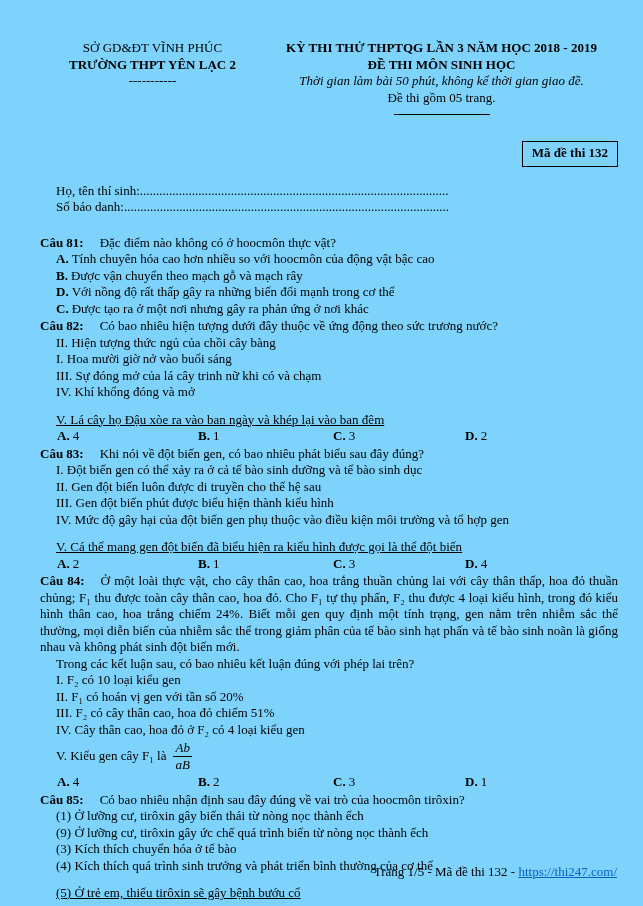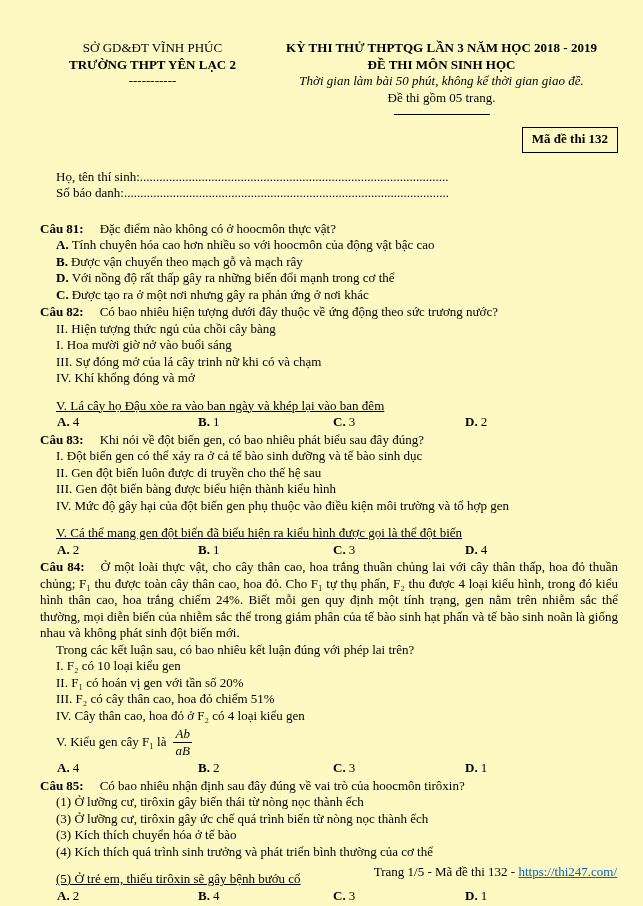--- a/index.html
+++ b/index.html
@@ -2,33 +2,33 @@
 <html><head>
 <meta charset="utf-8">
 <style>
   * { box-sizing: border-box; }
   html, body { margin: 0; padding: 0; background: #e8e8e8; }
   body { font-family: "Liberation Serif", "DejaVu Serif", serif; color: #000; }
   .page {
     position: relative;
     width: 643px; height: 906px;
     margin: 0 auto;
-    background: #fef9c3;
+    background: #7dd3fc;
     padding: 40px 25px 0 40px;
     font-size: 13px; line-height: 16.5px;
     overflow: hidden;
   }
   
   .header { display: flex; }
   .header-left { width: 225px; text-align: center; flex-shrink: 0; }
   .header-right { flex: 1; text-align: center; }
   .b { font-weight: bold; }
   .i { font-style: italic; }
   .hdr-line { width: 96px; border-top: 1.5px solid #000; margin: 8px auto 0 auto; }
-  .code-box-row { text-align: right; margin-top: 12px; padding-right: 0px; }
+  .code-box-row { text-align: right; margin-top: 26px; padding-right: 0px; }
   .code-box { display: inline-block; border: 1px solid #000; padding: 3px 9px 4px 9px; font-weight: bold; }
   
   .candidate { margin-top: 16px; padding-left: 16px; }
   .cand-row { display: flex; width: 392px; }
   .cand-row .lbl { white-space: nowrap; }
   .dots { flex: 1; overflow: hidden; white-space: nowrap; }
   
   .questions { margin-top: 19px; }
   .q { margin-top: 1px; }
   .qlabel { margin-right: 16px; }
@@ -117,21 +117,21 @@
         <span class="ans4"><span class="b letter">D.</span><span>2</span></span>
       </div>
     </div>
 
     <div class="q">
       <div>
         <span class="b qlabel">Câu 83:</span><span>Khi nói về đột biến gen, có bao nhiêu phát biểu sau đây đúng?</span>
       </div>
       <div class="indent">I. Đột biến gen có thể xảy ra ở cả tế bào sinh dưỡng và tế bào sinh dục</div>
       <div class="indent">II. Gen đột biến luôn được di truyền cho thế hệ sau</div>
-      <div class="indent">III. Gen đột biến bàng được biểu hiện thành kiểu hình</div>
+      <div class="indent">III. Gen đột biến phút được biểu hiện thành kiểu hình</div>
       <div class="indent">IV. Mức độ gây hại của đột biến gen phụ thuộc vào điều kiện môi trường và tổ hợp gen</div>
       <div class="indent vgap">V. Cá thể mang gen đột biến đã biểu hiện ra kiểu hình được gọi là thể đột biến</div>
       <div class="answers">
         <span class="ans1"><span class="b letter">A.</span><span>2</span></span>
         <span class="ans2"><span class="b letter">B.</span><span>1</span></span>
         <span class="ans3"><span class="b letter">C.</span><span>3</span></span>
         <span class="ans4"><span class="b letter">D.</span><span>4</span></span>
       </div>
     </div>
 
@@ -157,21 +157,21 @@
         <span class="ans3"><span class="b letter">C.</span><span>3</span></span>
         <span class="ans4"><span class="b letter">D.</span><span>1</span></span>
       </div>
     </div>
 
     <div class="q">
       <div>
         <span class="b qlabel">Câu 85:</span><span>Có bao nhiêu nhận định sau đây đúng về vai trò của hoocmôn tirôxin?</span>
       </div>
       <div class="indent">(1) Ở lưỡng cư, tirôxin gây biến thái từ nòng nọc thành ếch</div>
-      <div class="indent">(3) Ở lưỡng cư, tirôxin gây ức chế quá trình biến từ nòng nọc thành ếch</div>
+      <div class="indent">(9) Ở lưỡng cư, tirôxin gây ức chế quá trình biến từ nòng nọc thành ếch</div>
       <div class="indent">(3) Kích thích chuyển hóa ở tế bào</div>
       <div class="indent">(4) Kích thích quá trình sinh trưởng và phát triển bình thường của cơ thể</div>
       <div class="indent vgap">(5) Ở trẻ em, thiếu tirôxin sẽ gây bệnh bướu cổ</div>
       <div class="answers">
         <span class="ans1"><span class="b letter">A.</span><span>2</span></span>
         <span class="ans2"><span class="b letter">B.</span><span>4</span></span>
         <span class="ans3"><span class="b letter">C.</span><span>3</span></span>
         <span class="ans4"><span class="b letter">D.</span><span>1</span></span>
       </div>
     </div>

